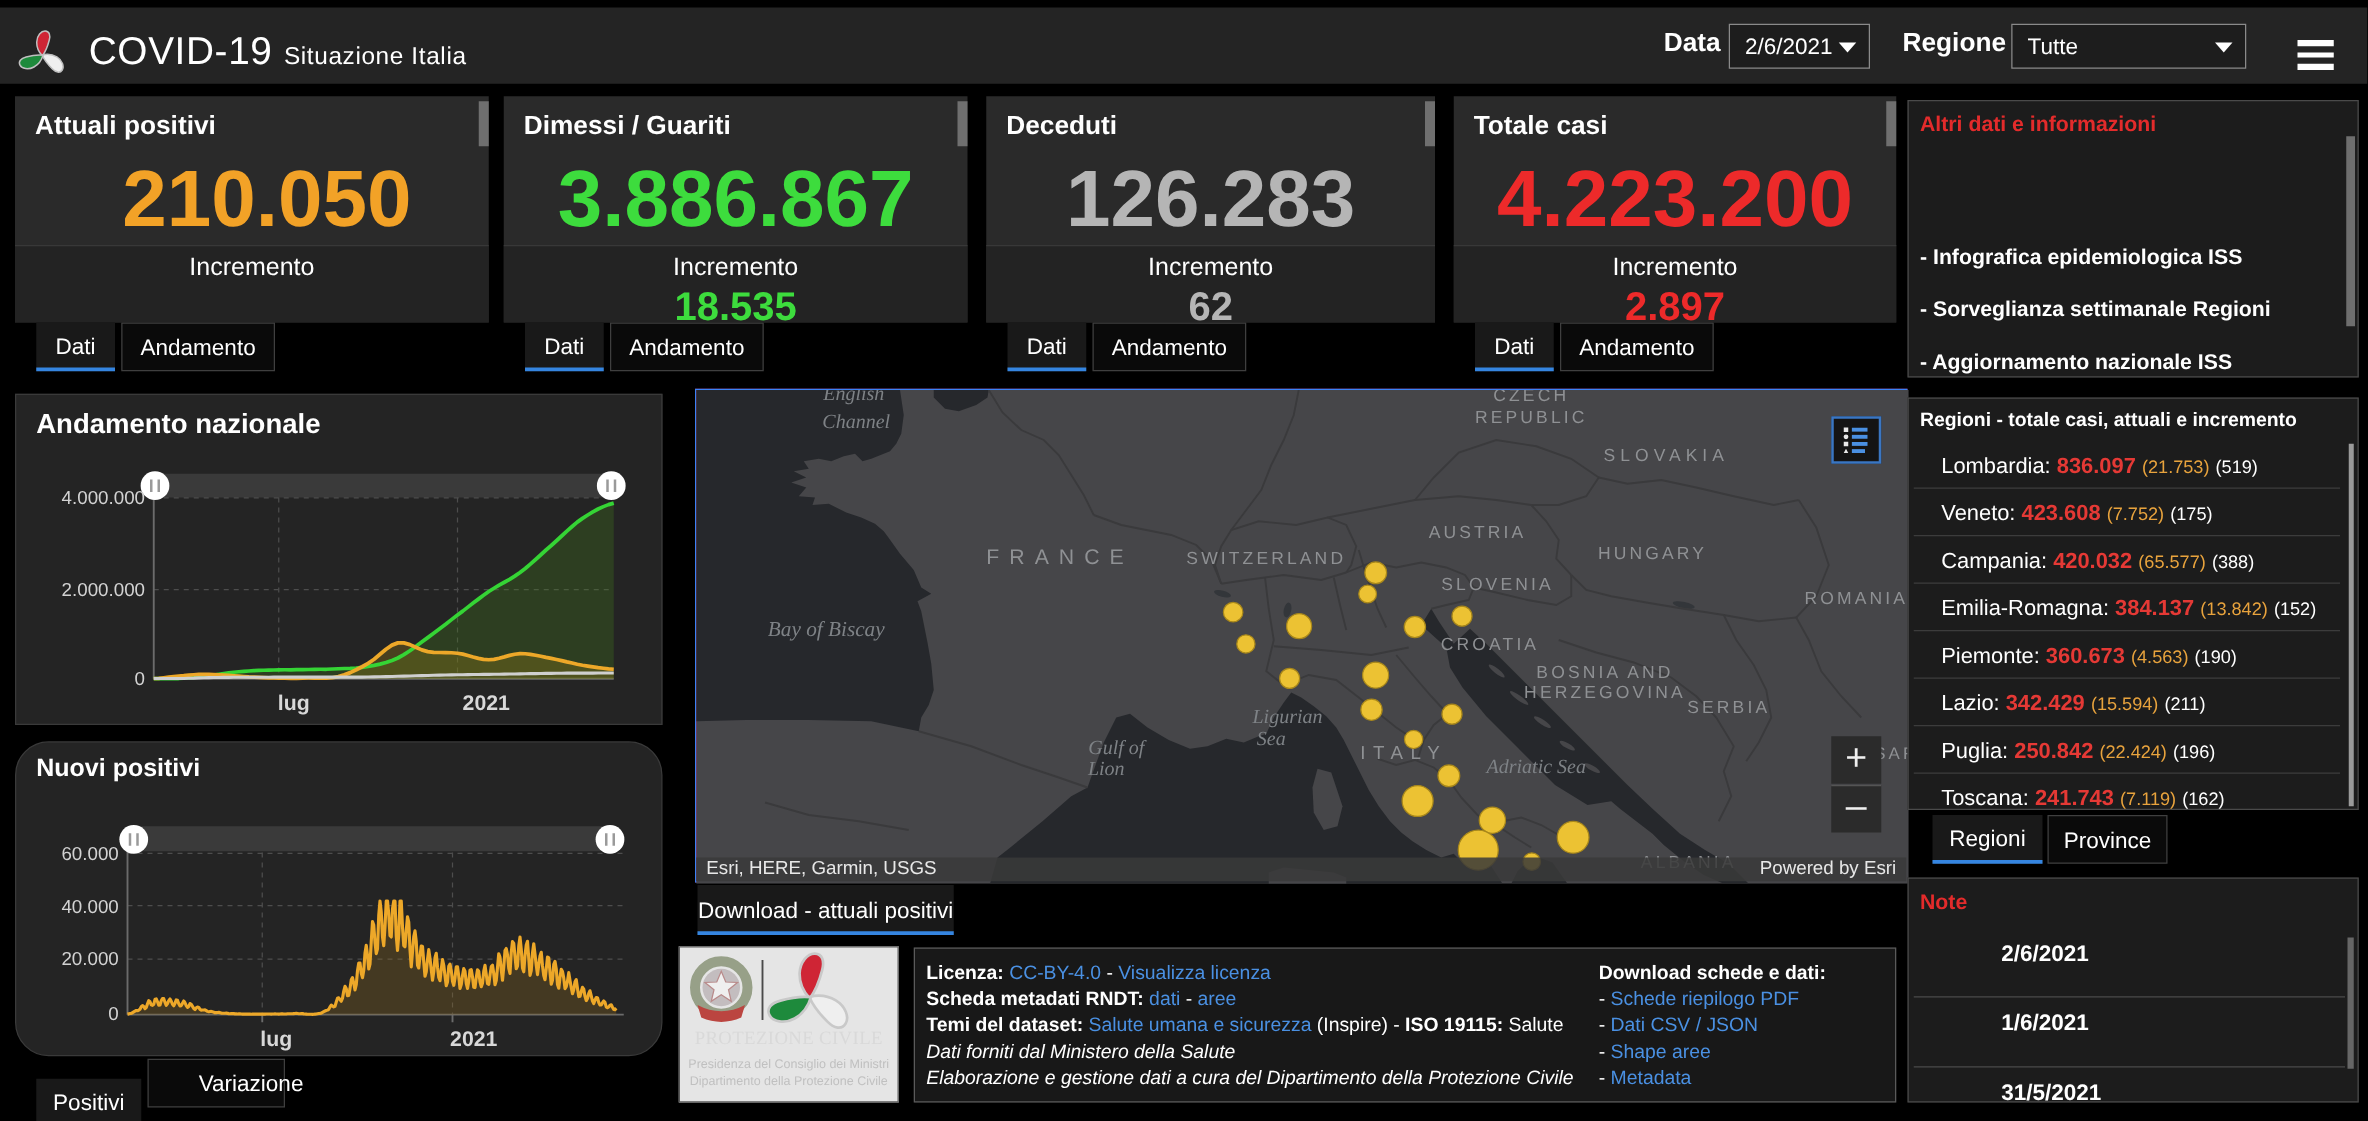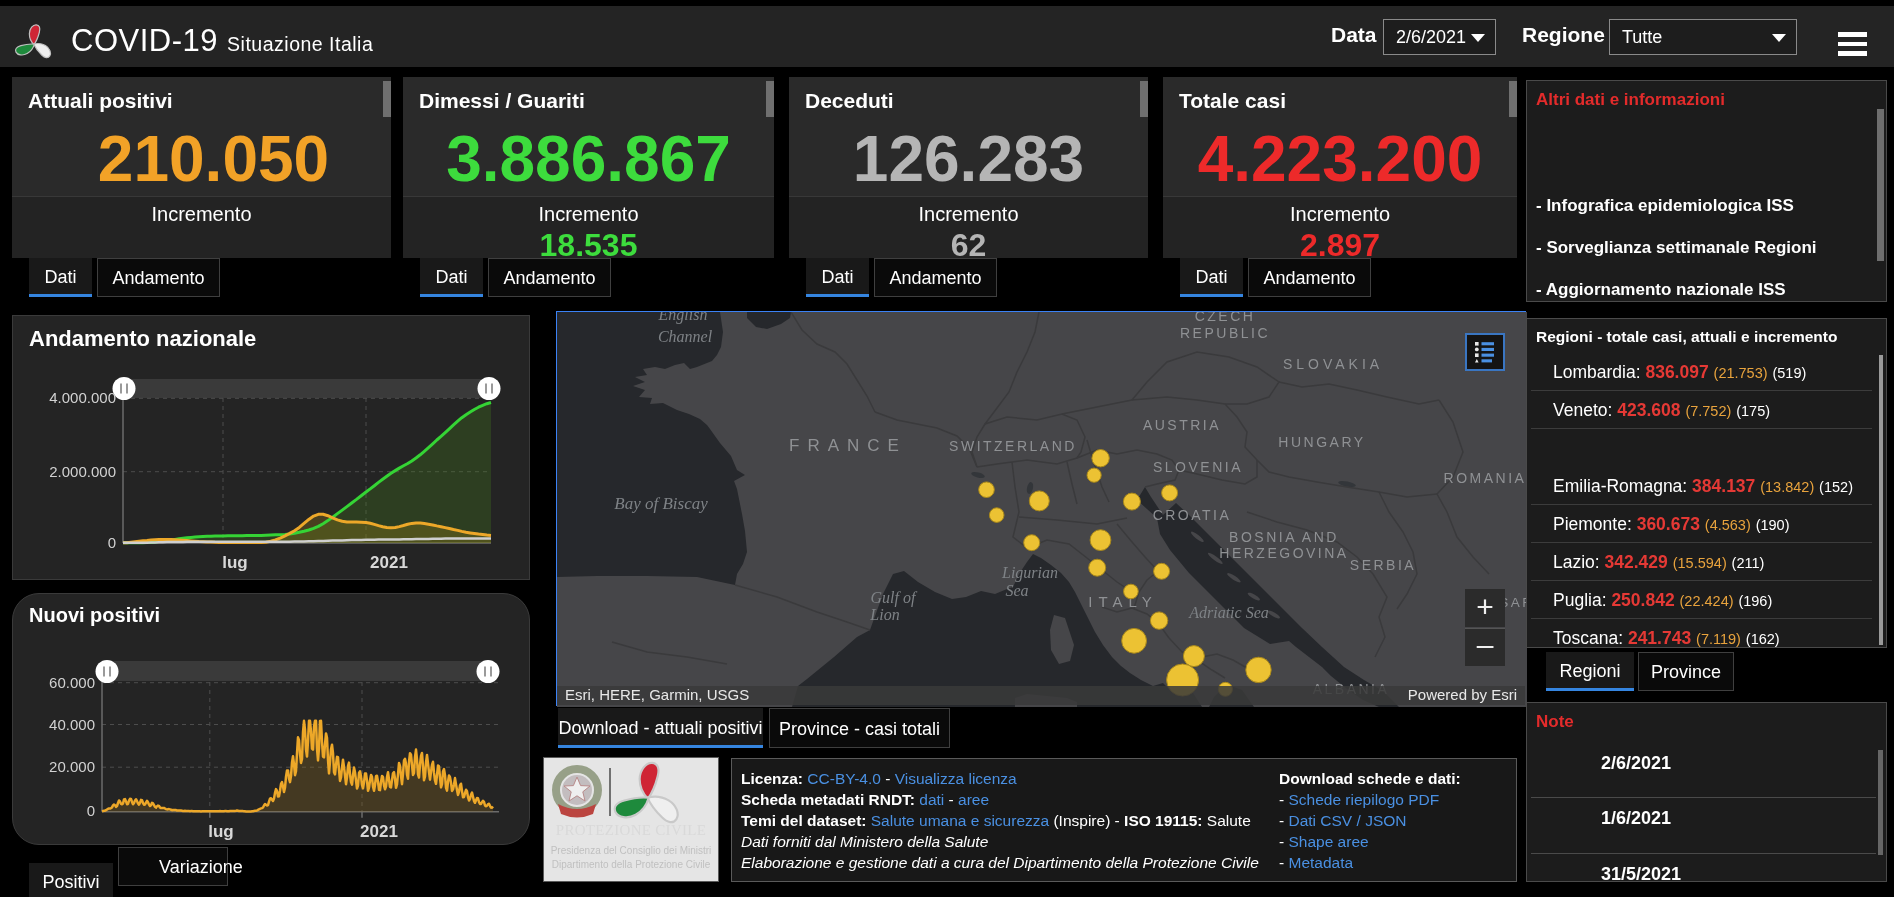--- a/index.html
+++ b/index.html
@@ -339,21 +339,20 @@
             <rect x="14.5" y="18.6" width="12.5" height="3.1"></rect>
             <rect x="14.5" y="24.3" width="10.5" height="3.1"></rect>
           </g>
       </svg>
     </div>
 
     <div class="abs" style="left:908px; top:277px; width:40px; height:38px; background:#2b2b2b; color:#efefef; font-size:30px; font-weight:300; text-align:center; line-height:36px;">+</div>
     <div class="abs" style="left:908px; top:316px; width:40px; height:38px; background:#2b2b2b; border-top:1px solid #555; color:#efefef; font-size:30px; text-align:center; line-height:32px;">–</div>
   </div>
   <div class="tab active" style="left:558px; top:708px; width:205px; height:40px; line-height:40px;">Download - attuali positivi</div>
-  <div class="tab inactive" style="left:769px; top:708px; width:181px; height:40px; line-height:40px;">Province - casi totali</div>
 
   <div id="logo-panel">
     <svg class="abs" style="left:0;top:0" width="174" height="123" viewBox="0 0 174 123">
 
   <g transform="translate(33,32)">
     <circle cx="0" cy="0" r="21" fill="none" stroke="#97a088" stroke-width="8"></circle>
     <circle cx="0" cy="0" r="15" fill="#c3bdbf"></circle>
     <path d="M0,-13 L3.6,-4.4 L13,-4 L5.8,1.8 L8,11 L0,5.8 L-8,11 L-5.8,1.8 L-13,-4 L-3.6,-4.4 Z" fill="#efefef" stroke="#b98b8b" stroke-width="1"></path>
     <path d="M-19,14 Q0,24 19,14 L16,24 Q0,31 -16,24 Z" fill="#bb4540"></path>
   </g>
@@ -393,20 +392,23 @@
   </div>
 
   <div class="rpanel" style="top:318px; height:330px;">
     <div style="position:absolute; left:9px; top:9px; color:#fff; font-size:15.5px; font-weight:bold;">Regioni - totale casi, attuali e incremento</div>
     <div class="regrow" style="top:34px;">
         <div class="in">Lombardia: <span class="rnum">836.097</span> <span class="onum">(21.753)</span> <span class="wnum">(519)</span></div>
       </div>
     <div class="regrow" style="top:72px;">
         <div class="in">Veneto: <span class="rnum">423.608</span> <span class="onum">(7.752)</span> <span class="wnum">(175)</span></div>
       </div>
+    <div class="regrow" style="top:110px;">
+        <div class="in">Campania: <span class="rnum">420.032</span> <span class="onum">(65.577)</span> <span class="wnum">(388)</span></div>
+      </div>
     <div class="regrow" style="top:148px;">
         <div class="in">Emilia-Romagna: <span class="rnum">384.137</span> <span class="onum">(13.842)</span> <span class="wnum">(152)</span></div>
       </div>
     <div class="regrow" style="top:186px;">
         <div class="in">Piemonte: <span class="rnum">360.673</span> <span class="onum">(4.563)</span> <span class="wnum">(190)</span></div>
       </div>
     <div class="regrow" style="top:224px;">
         <div class="in">Lazio: <span class="rnum">342.429</span> <span class="onum">(15.594)</span> <span class="wnum">(211)</span></div>
       </div>
     <div class="regrow" style="top:262px;">

